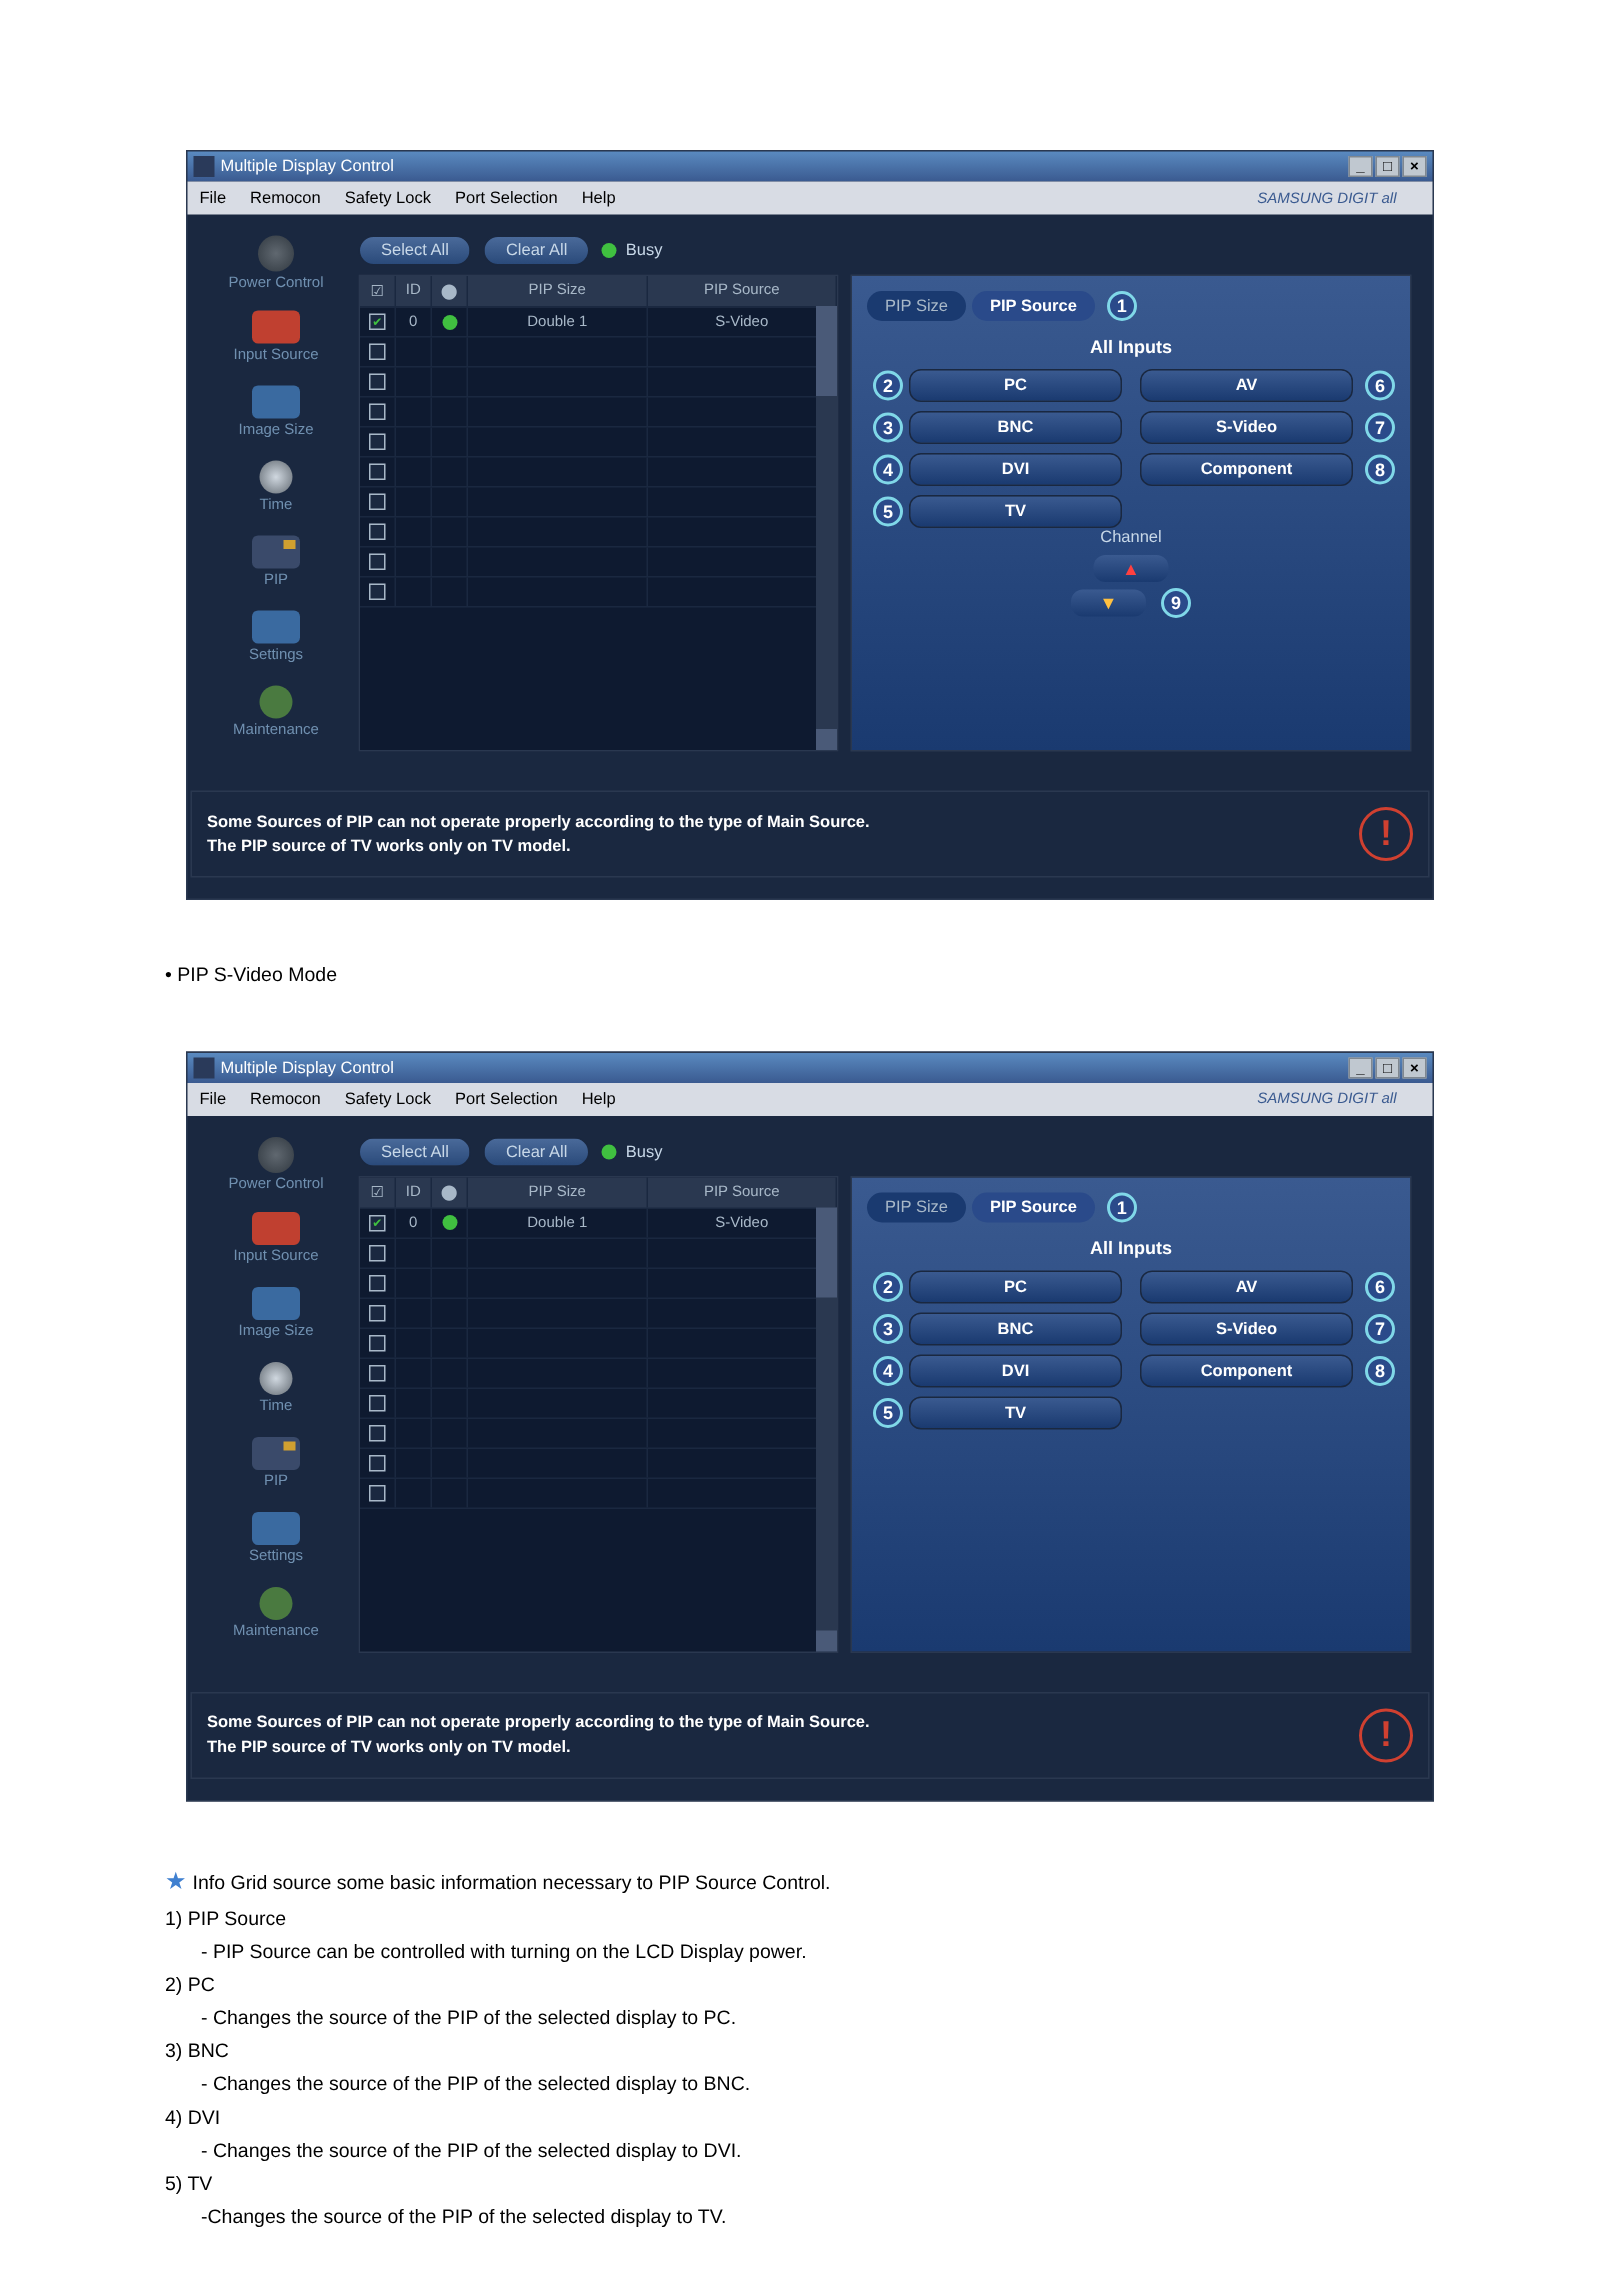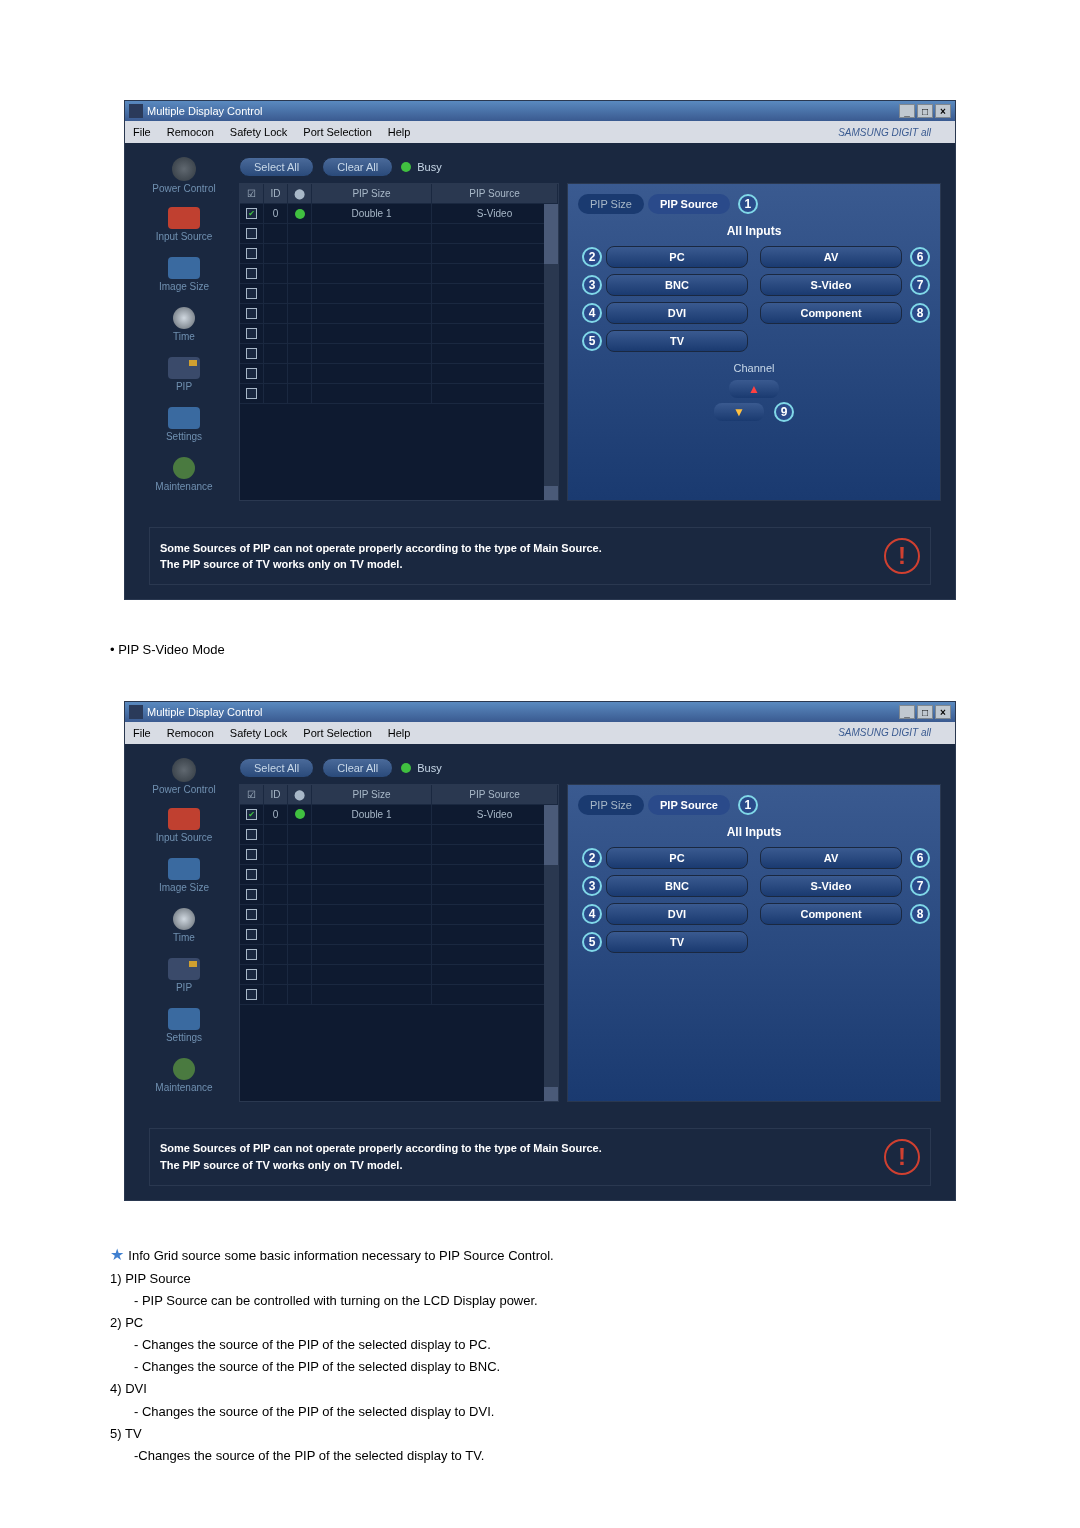--- a/index.html
+++ b/index.html
@@ -263,21 +263,21 @@
       padding: 4px 8px;
       background: linear-gradient(#3a5a90, #1a3a70);
       border: 1px solid #1a2840;
       border-radius: 8px;
       color: #fff;
       font-size: 11px;
       text-align: center;
       font-weight: bold;
     }
     .chan {
-      margin-top: 10px;
+      margin-top: 0;
       text-align: center;
       color: #c8d8e8;
       font-size: 11px;
     }
     .arrows {
       display: flex;
       flex-direction: column;
       align-items: center;
       gap: 4px;
       margin-top: 6px;
@@ -286,21 +286,21 @@
       width: 50px; height: 18px;
       background: linear-gradient(#3a5a90, #1a3a70);
       border-radius: 8px;
       display: flex;
       align-items: center;
       justify-content: center;
     }
     .arrow-up { color: #ff4040; font-size: 12px; }
     .arrow-dn { color: #ffc040; font-size: 12px; }
     .notice {
-      margin: 12px 24px 14px;
+      margin: 12px 2px 14px;
       padding: 10px;
       border: 1px solid #2a3850;
       display: flex;
       gap: 10px;
       align-items: center;
     }
     .notice-text {
       flex: 1;
       color: #fff;
       font-size: 11px;
@@ -783,18 +783,19 @@
     <div class="exclaim">!</div>
   </div>
 </div>
 
 <div class="doc-list">
   <div><span class="star">★</span><span>Info Grid source some basic information necessary to PIP Source Control.</span></div>
   <div><span>1)</span> <span>PIP Source</span></div>
   <div class="indent">- PIP Source can be controlled with turning on the LCD Display power.</div>
   <div><span>2)</span> <span>PC</span></div>
   <div class="indent">- Changes the source of the PIP of the selected display to PC.</div>
+  <div><span>3)</span> <span>BNC</span></div>
   <div class="indent">- Changes the source of the PIP of the selected display to BNC.</div>
   <div><span>4)</span> <span>DVI</span></div>
   <div class="indent">- Changes the source of the PIP of the selected display to DVI.</div>
   <div><span>5)</span> <span>TV</span></div>
   <div class="indent">-Changes the source of the PIP of the selected display to TV.</div>
 </div>
 
 </body></html>

